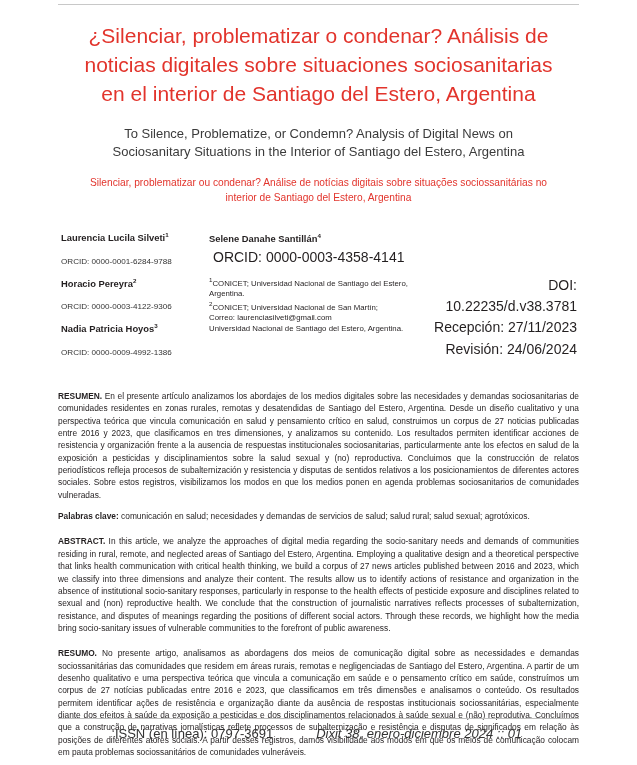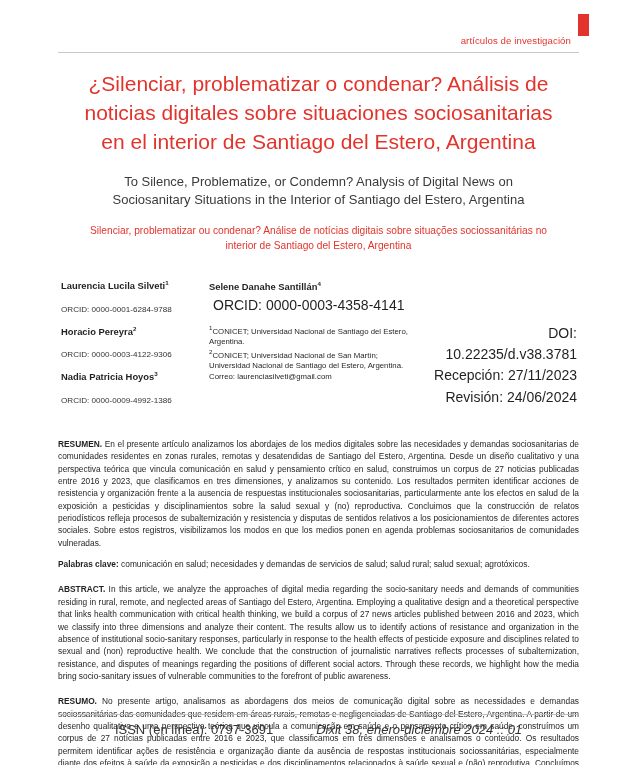--- a/index.html
+++ b/index.html
@@ -171,24 +171,20 @@
     color: #333;
     gap: 43px;
   }
   .footer-right { font-style: italic; }
 </style>
 </head>
 <body>
 
 <div class="page">
 
-  <div class="header">
-    <div class="header-label">artículos de investigación</div>
-    <div class="header-mark"></div>
-  </div>
   <div class="header-rule"></div>
 
   <div class="title-block">
     <h1 class="title-es">¿Silenciar, problematizar o condenar? Análisis de noticias digitales sobre situaciones sociosanitarias en el interior de Santiago del Estero, Argentina</h1>
     <div class="title-en">To Silence, Problematize, or Condemn? Analysis of Digital News on Sociosanitary Situations in the Interior of Santiago del Estero, Argentina</div>
     <div class="title-pt">Silenciar, problematizar ou condenar? Análise de notícias digitais sobre situações sociossanitárias no interior de Santiago del Estero, Argentina</div>
   </div>
 
   <div class="meta">
     <div class="col-authors">
@@ -198,22 +194,22 @@
       <p class="author-orcid">ORCID: 0000-0003-4122-9306</p>
       <p class="author-name"><span>Nadia Patricia Hoyos</span><sup>3</sup></p>
       <p class="author-orcid">ORCID: 0000-0009-4992-1386</p>
     </div>
 
     <div class="col-affil">
       <p class="affil-name"><span>Selene Danahe Santillán</span><sup>4</sup></p>
       <p class="affil-orcid">ORCID: 0000-0003-4358-4141</p>
       <p class="affil-note"><sup>1</sup><span>CONICET; Universidad Nacional de Santiago del Estero, Argentina.</span></p>
       <p class="affil-note"><sup>2</sup><span>CONICET; Universidad Nacional de San Martín;</span></p>
+      <p class="affil-note"><span>Correo: laurenciasilveti@gmail.com</span></p>
       <p class="affil-note"><span>Universidad Nacional de Santiago del Estero, Argentina.</span></p>
-      <p class="affil-note"><span>Correo: laurenciasilveti@gmail.com</span></p>
     </div>
 
     <div class="col-dates">
       <div class="date-line">DOI: 10.22235/d.v38.3781</div>
       <div class="date-line">Recepción: 27/11/2023</div>
       <div class="date-line">Revisión: 24/06/2024</div>
     </div>
   </div>
 
   <div class="abstracts">

